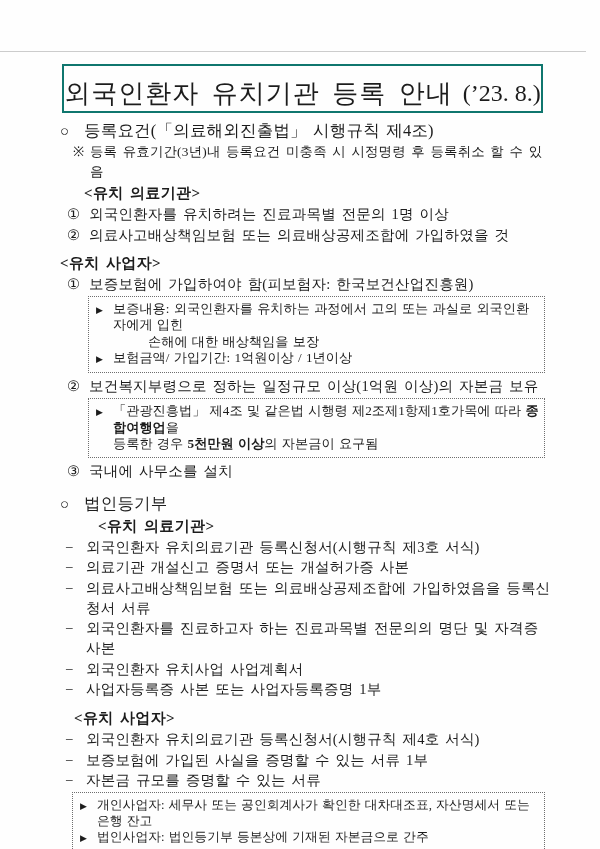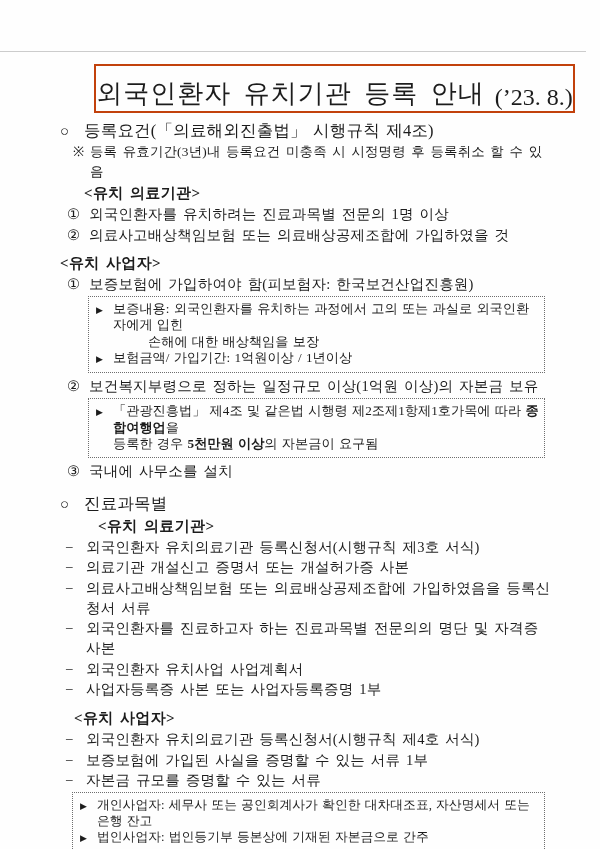--- a/index.html
+++ b/index.html
@@ -7,24 +7,23 @@
     position:relative; width:600px; height:849px; background:#fefefe;
     font-family:"Liberation Serif","DejaVu Serif",serif;
     color:#1c1c1c; overflow:hidden;
   }
   .top-rule {
     position:absolute; top:51px; left:0; width:586px; height:1px;
     background:#cccccc;
   }
   .title-box {
     position:absolute; top:64px; left:62px; width:481px; height:49px;
-    border:2px solid #c2410c; box-sizing:border-box;
-    display:flex; align-items:flex-end; justify-content:center;
+    border:2px solid #0f766e; box-sizing:border-box;
+    display:flex; align-items:center; justify-content:center;
     padding-top:9px;
-    margin-left:32px;
   }
   .title-text { font-size:26px; letter-spacing:1px; word-spacing:5px; white-space:nowrap; }
   .title-date { font-size:24px; margin-left:10px; white-space:nowrap; }
 
   .content {
     position:absolute; top:120px; left:60px; width:494px;
     font-size:14.5px; line-height:20.5px; letter-spacing:0.2px; word-spacing:2px;
   }
   .row { display:flex; align-items:flex-start; }
   .m { flex:none; }
@@ -128,21 +127,21 @@
       </div>
     </div>
 
     <div class="row num">
       <span class="m">③</span>
       <span>국내에 사무소를 설치</span>
     </div>
 
     <div class="row sec mt12">
       <span class="m">○</span>
-      <span>진료과목별</span>
+      <span>법인등기부</span>
     </div>
 
     <div class="subhead indent mt1">&lt;유치 의료기관&gt;</div>
     <div class="row dash">
       <span class="m">−</span>
       <span>외국인환자 유치의료기관 등록신청서(시행규칙 제3호 서식)</span>
     </div>
     <div class="row dash">
       <span class="m">−</span>
       <span>의료기관 개설신고 증명서 또는 개설허가증 사본</span>

